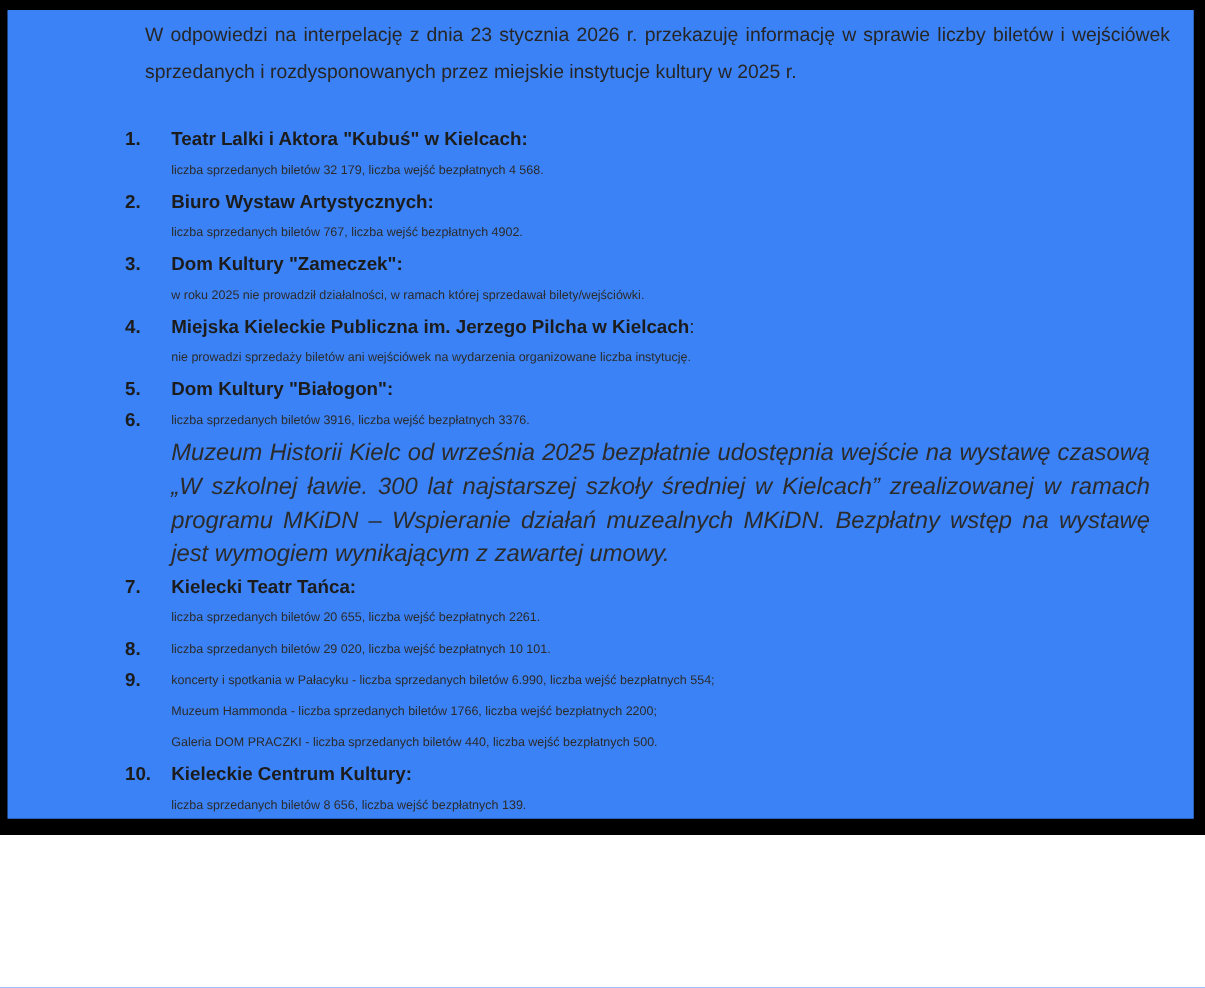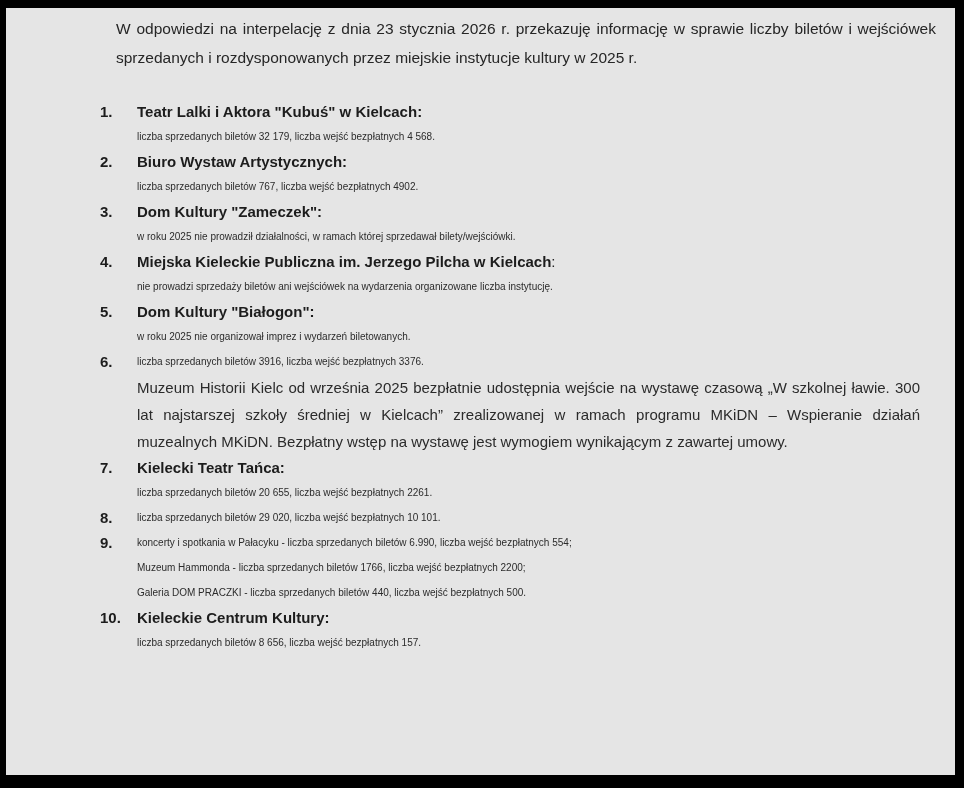--- a/index.html
+++ b/index.html
@@ -3,23 +3,23 @@
 <meta charset="utf-8">
 <style>
   html, body {
     margin: 0;
     padding: 0;
     background: #ffffff;
   }
   .page {
     position: relative;
     width: 964px;
-    height: 788px;
+    height: 668px;
     box-sizing: border-box;
-    background: #e5e5e5;
+    background: #3b82f6;
     border-top: 8px solid #000000;
     border-left: 6px solid #000000;
     border-right: 9px solid #000000;
     border-bottom: 13px solid #000000;
     overflow: hidden;
     font-family: "Liberation Sans", "DejaVu Sans", sans-serif;
     color: #262626;
   }
   .content {
     box-sizing: border-box;
@@ -63,21 +63,22 @@
     font-weight: 400;
     color: #262626;
   }
   .detail {
     font-weight: 400;
     font-size: 10px;
     line-height: 25px;
     color: #2b2b2b;
   }
   .note {
-    font-size: 15px;
+    font-style: italic;
+    font-size: 19px;
     line-height: 27px;
     text-align: justify;
     color: #2b2b2b;
     width: 783px;
   }
 </style>
 </head>
 <body>
 
 <div class="page">
@@ -116,21 +117,20 @@
         <div class="body">
           <div class="title"><span>Miejska Kieleckie Publiczna im. Jerzego Pilcha w Kielcach</span><span class="colon-plain">:</span></div>
           <div class="detail">nie prowadzi sprzedaży biletów ani wejściówek na wydarzenia organizowane liczba instytucję.</div>
         </div>
       </div>
 
       <div class="item">
         <span class="num">5.</span>
         <div class="body">
           <div class="title">Dom Kultury "Białogon":</div>
-          <div class="detail">w roku 2025 nie organizował imprez i wydarzeń biletowanych.</div>
         </div>
       </div>
 
       <div class="item">
         <span class="num">6.</span>
         <div class="body">
           <div class="detail">liczba sprzedanych biletów 3916, liczba wejść bezpłatnych 3376.</div>
           <div class="note">Muzeum Historii Kielc od września 2025 bezpłatnie udostępnia wejście na wystawę czasową „W szkolnej ławie. 300 lat najstarszej szkoły średniej w Kielcach” zrealizowanej w ramach programu MKiDN – Wspieranie działań muzealnych MKiDN. Bezpłatny wstęp na wystawę jest wymogiem wynikającym z zawartej umowy.</div>
         </div>
       </div>
@@ -156,19 +156,19 @@
           <div class="detail">koncerty i spotkania w Pałacyku - liczba sprzedanych biletów 6.990, liczba wejść bezpłatnych 554;</div>
           <div class="detail">Muzeum Hammonda - liczba sprzedanych biletów 1766, liczba wejść bezpłatnych 2200;</div>
           <div class="detail">Galeria DOM PRACZKI - liczba sprzedanych biletów 440, liczba wejść bezpłatnych 500.</div>
         </div>
       </div>
 
       <div class="item">
         <span class="num">10.</span>
         <div class="body">
           <div class="title">Kieleckie Centrum Kultury:</div>
-          <div class="detail">liczba sprzedanych biletów 8 656, liczba wejść bezpłatnych 157.</div>
+          <div class="detail">liczba sprzedanych biletów 8 656, liczba wejść bezpłatnych 139.</div>
         </div>
       </div>
 
     </div>
   </div>
 </div>
 
 </body></html>

